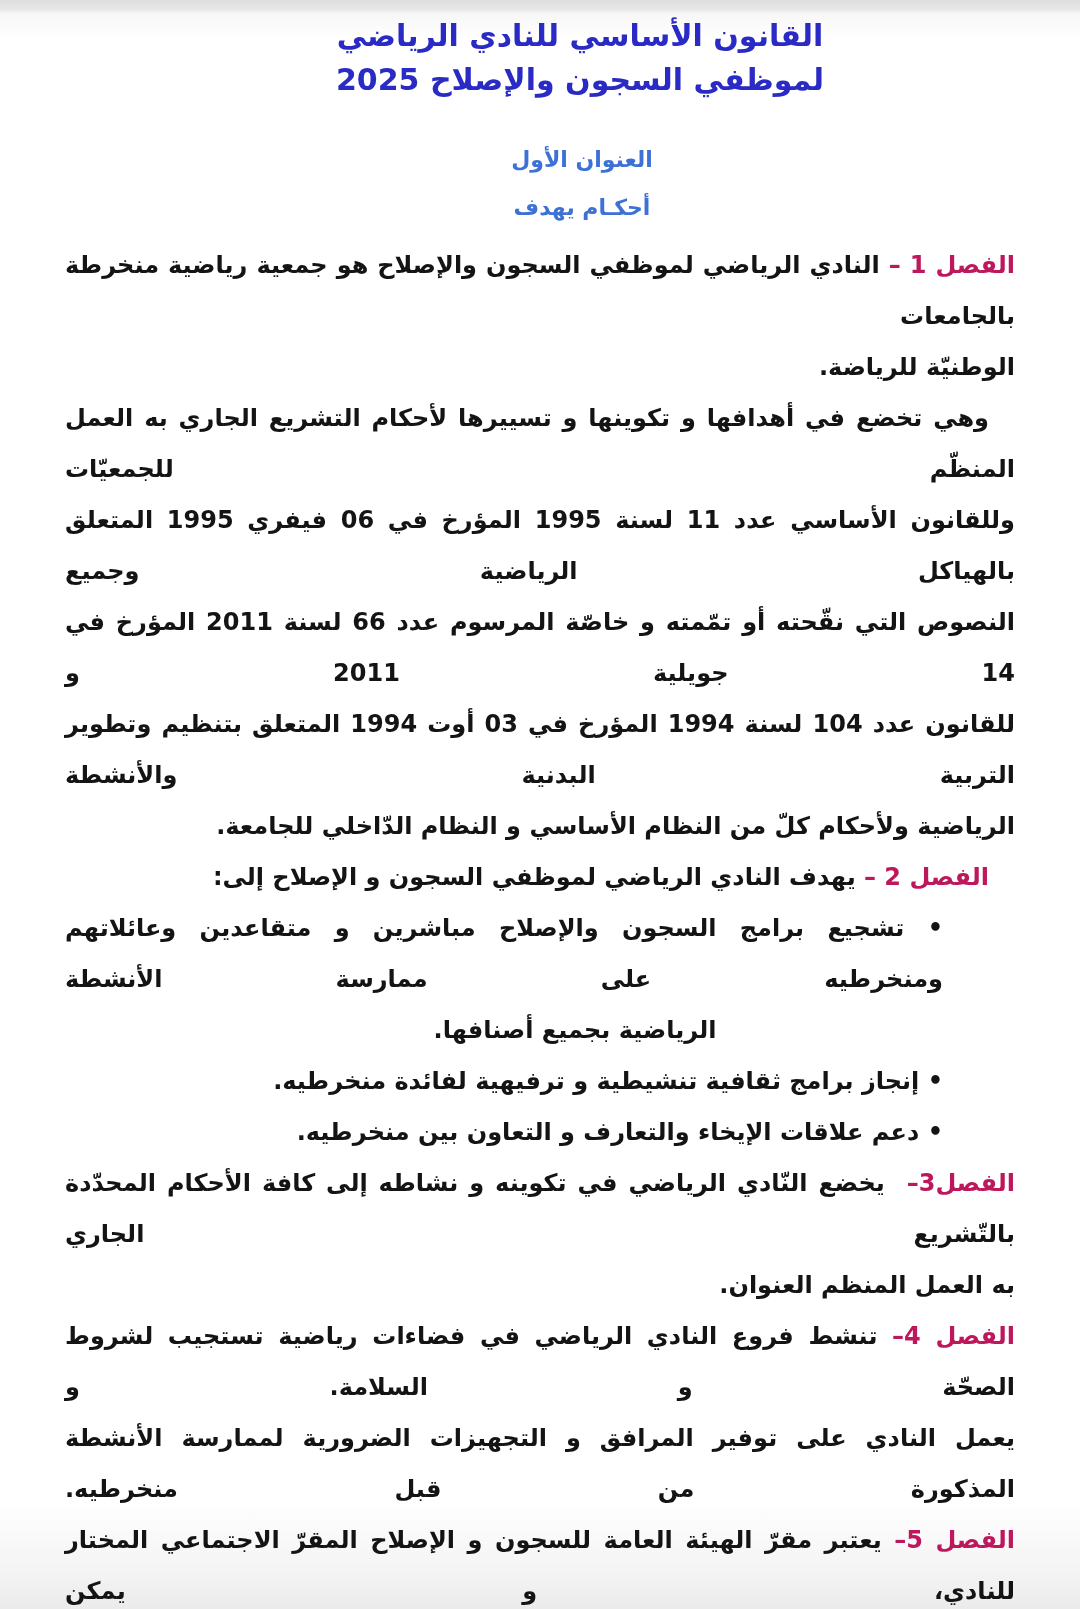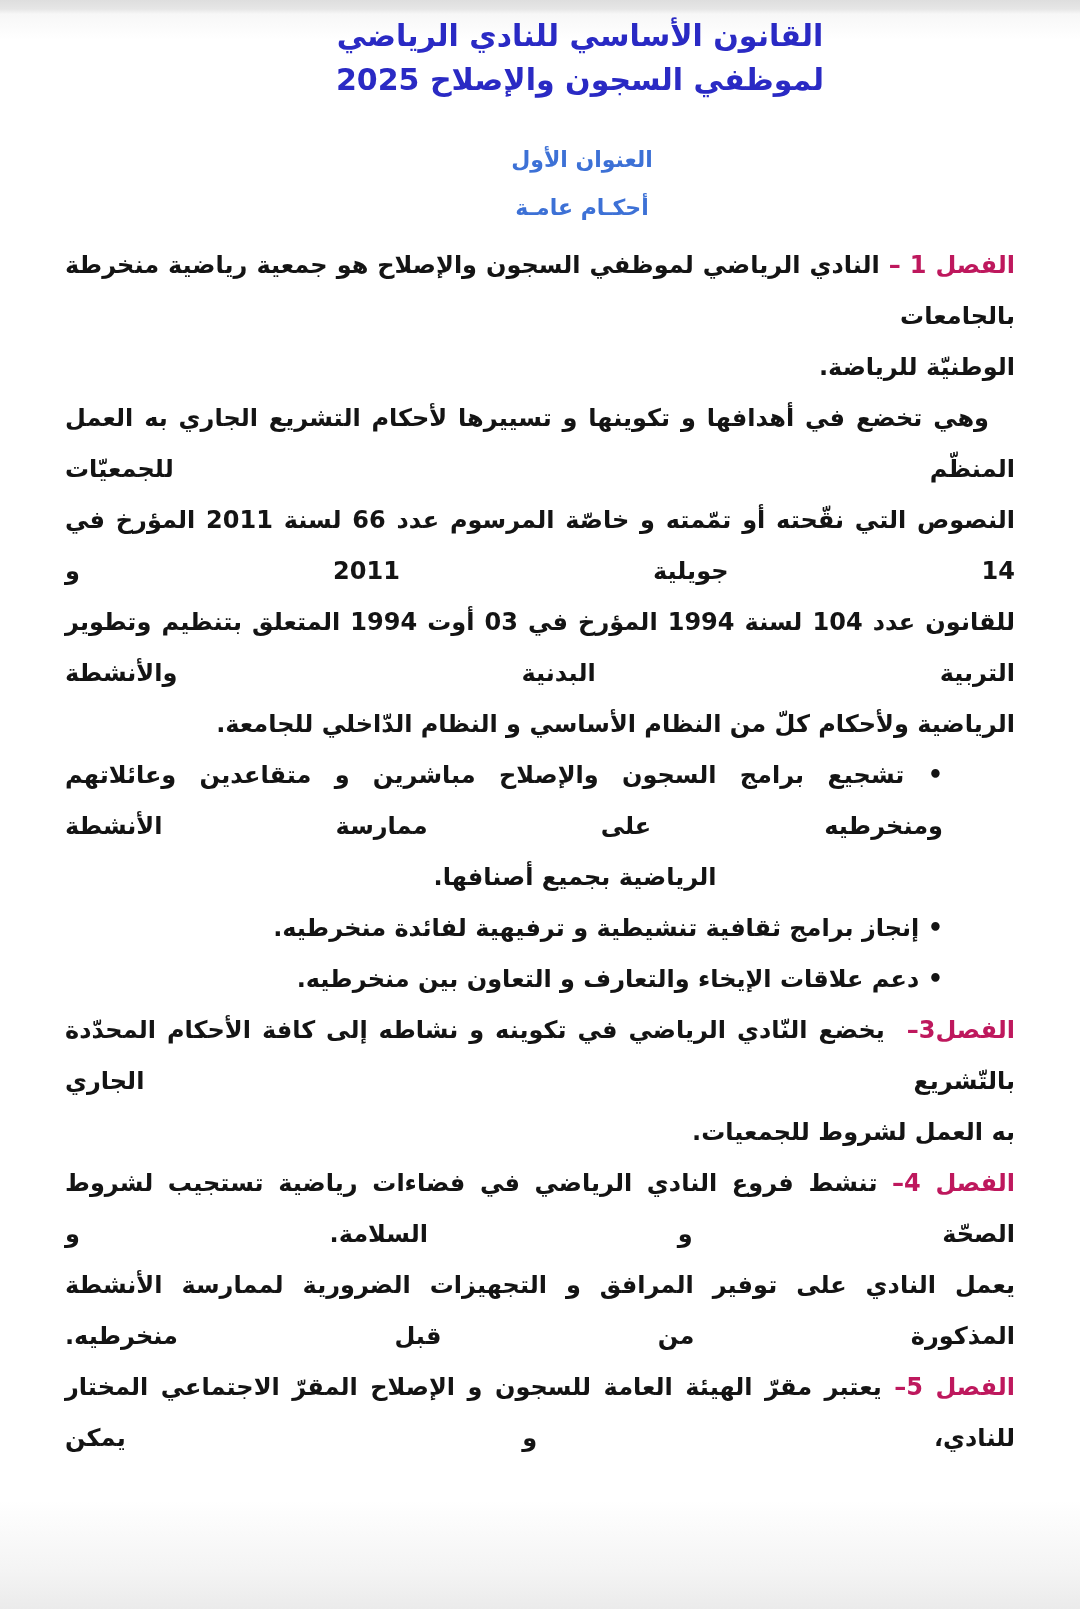--- a/index.html
+++ b/index.html
@@ -69,45 +69,49 @@
 </style>
 </head>
 <body>
 
 <div class="page">
 
   <div class="doc-title">القانون الأساسي للنادي الرياضي</div>
   <div class="doc-title">لموظفي السجون والإصلاح 2025</div>
 
   <div class="section-heading mt-headings">العنوان الأول</div>
-  <div class="section-heading">أحكـام عامـة</div>
+  <div class="section-heading">أحكـام يهدف</div>
 
   <div class="mt-body">
     <div class="line jfull"><span class="chapter-label">الفصل 1 –</span> <span>النادي الرياضي لموظفي السجون والإصلاح هو جمعية رياضية منخرطة بالجامعات</span></div>
     <div class="line jright">الوطنيّة للرياضة.</div>
   </div>
 
   <div>
     <div class="line jfull indent">وهي تخضع في أهدافها و تكوينها و تسييرها لأحكام التشريع الجاري به العمل المنظّم للجمعيّات</div>
+    <div class="line jfull">وللقانون الأساسي عدد 11 لسنة 1995 المؤرخ في 06 فيفري 1995 المتعلق بالهياكل الرياضية وجميع</div>
     <div class="line jfull">النصوص التي نقّحته أو تمّمته و خاصّة المرسوم عدد 66 لسنة 2011 المؤرخ في 14 جويلية 2011 و</div>
     <div class="line jfull">للقانون عدد 104 لسنة 1994 المؤرخ في 03 أوت 1994 المتعلق بتنظيم وتطوير التربية البدنية والأنشطة</div>
     <div class="line jright">الرياضية ولأحكام كلّ من النظام الأساسي و النظام الدّاخلي للجامعة.</div>
   </div>
 
+  <div>
+    <div class="line jright indent"><span class="chapter-label">الفصل 2 –</span> <span>يهدف النادي الرياضي لموظفي السجون و الإصلاح إلى:</span></div>
+  </div>
 
   <div>
     <div class="line jfull bullet-pad"><span class="bullet-mark">•</span> <span>تشجيع برامج السجون والإصلاح مباشرين و متقاعدين وعائلاتهم ومنخرطيه على ممارسة الأنشطة</span></div>
     <div class="line jcenter">الرياضية بجميع أصنافها.</div>
     <div class="line jright bullet-pad"><span class="bullet-mark">•</span> <span>إنجاز برامج ثقافية تنشيطية و ترفيهية لفائدة منخرطيه.</span></div>
     <div class="line jright bullet-pad"><span class="bullet-mark">•</span> <span>دعم علاقات الإيخاء والتعارف و التعاون بين منخرطيه.</span></div>
   </div>
 
   <div>
     <div class="line jfull"><span class="chapter-label">الفصل3–</span>&nbsp; <span>يخضع النّادي الرياضي في تكوينه و نشاطه إلى كافة الأحكام المحدّدة بالتّشريع الجاري</span></div>
-    <div class="line jright">به العمل لشروط للجمعيات.</div>
+    <div class="line jright">به العمل المنظم العنوان.</div>
   </div>
 
   <div>
     <div class="line jfull"><span class="chapter-label">الفصل 4–</span> <span>تنشط فروع النادي الرياضي في فضاءات رياضية تستجيب لشروط الصحّة و السلامة. و</span></div>
     <div class="line jfull">يعمل النادي على توفير المرافق و التجهيزات الضرورية لممارسة الأنشطة المذكورة من قبل منخرطيه.</div>
   </div>
 
   <div>
     <div class="line jfull"><span class="chapter-label">الفصل 5–</span> <span>يعتبر مقرّ الهيئة العامة للسجون و الإصلاح المقرّ الاجتماعي المختار للنادي، و يمكن</span></div>
 

